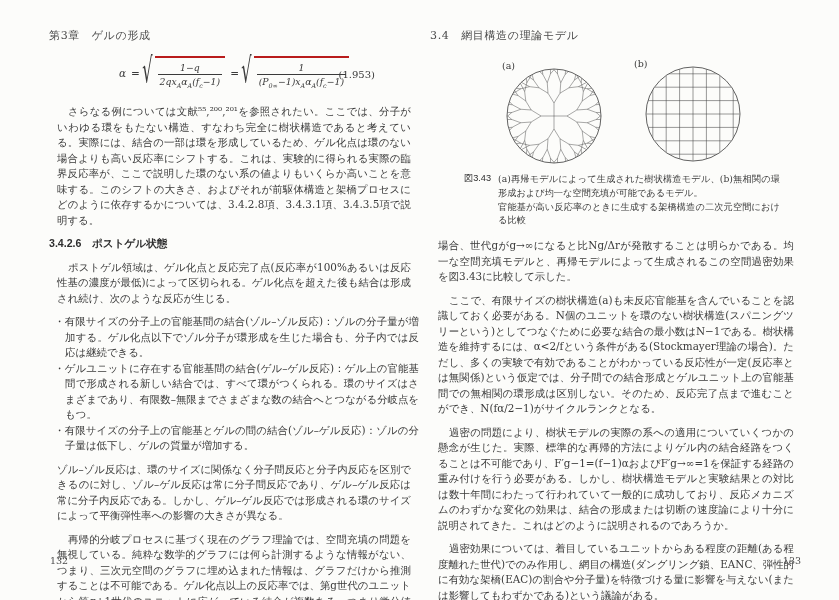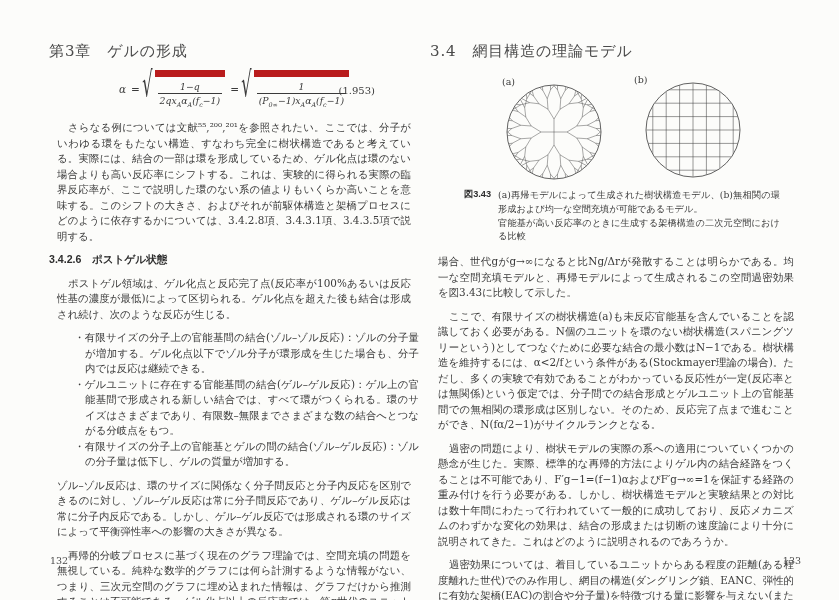--- a/index.html
+++ b/index.html
@@ -5,57 +5,57 @@
   html,body{margin:0;padding:0;}
   body{
     width:839px;height:600px;position:relative;overflow:hidden;
     background:#fcfcfa;color:#3a3a3a;
     font-family:"DejaVu Serif","Liberation Serif",serif;
     font-size:10.4px;line-height:15.5px;
   }
   .page{position:absolute;top:28px;height:544px;}
   .page-left{left:49px;width:370px;}
   .page-right{left:430px;width:372px;}
-  .running-head{font-size:15px;color:#4a4a4a;letter-spacing:.06em;height:14px;margin-top:16px;}
+  .running-head{font-size:11px;color:#4a4a4a;letter-spacing:.06em;height:14px;}
   .running-head.rh-right{text-align:left;}
 
   
   .eq-row{position:relative;height:44px;margin:10px 0 7px;display:flex;align-items:center;justify-content:center;}
   .eq{display:inline-flex;align-items:center;font-size:10.5px;}
   .eq i{font-style:italic;}
   .eq .rel{margin:0 5px;font-style:normal;}
   .sqrt{display:inline-flex;align-items:flex-start;}
   .radical{display:inline-block;font-size:12px;line-height:12px;transform:scale(1.35,2.9);transform-origin:100% 12%;margin-right:2px;font-style:normal;}
-  .radicand{border-top:7px solid #b91c1c;padding:2px 3px 0;}
+  .radicand{border-top:2px solid #b91c1c;padding:2px 3px 0;}
   .frac{display:inline-flex;flex-direction:column;align-items:stretch;text-align:center;font-size:9.3px;line-height:11px;}
   .fbar{border-top:1px solid #3a3a3a;margin:1px 0 1px;}
   .fnum,.fden{padding:0 2px;white-space:nowrap;}
   .fden sub,.fnum sub{font-size:6.4px;font-style:italic;}
   .eq-number{position:absolute;right:44px;top:15px;font-size:10px;}
 
   
   .page p{margin:8px;text-align:justify;}
   p.indent{text-indent:1.05em;}
   .section-heading{
     font-family:"Liberation Sans","DejaVu Sans",sans-serif;
     font-size:10.6px;font-weight:bold;color:#2e2e2e;margin:0 0 4px;
   }
-  .bullet{padding-left:1.55em;text-indent:-1.05em;text-align:justify;margin-left:20px;}
+  .bullet{padding-left:1.55em;text-indent:-1.05em;text-align:justify;}
   .numbered-item{padding-left:2.5em;text-indent:-1.9em;text-align:justify;margin-top:2px;}
   .pagenum{position:absolute;bottom:4px;font-size:9.5px;color:#4a4a4a;}
   .pn-left{left:1px;}
   .pn-right{right:1px;}
 
   
   .fig-area{position:relative;height:180px;margin-top:8px;}
   .fig-label{position:absolute;font-size:9.5px;}
   .fig-svg{position:absolute;}
   .caption{position:absolute;left:34px;top:122px;width:316px;display:flex;gap:7px;
     font-size:9.2px;line-height:13.8px;}
-  .cap-tag{font-family:"Liberation Sans","DejaVu Sans",sans-serif;font-weight:bold;white-space:nowrap;color:#2e2e2e;}
+  .cap-tag{font-family:"Liberation Sans","DejaVu Sans",sans-serif;font-weight:normal;white-space:nowrap;color:#2e2e2e;}
   .cap-text{text-align:justify;}
 </style>
 </head>
 <body>
 
 <div class="page page-left">
   <div class="running-head">第3章　ゲルの形成</div>
 
   <div class="eq-row">
     <span class="eq">

